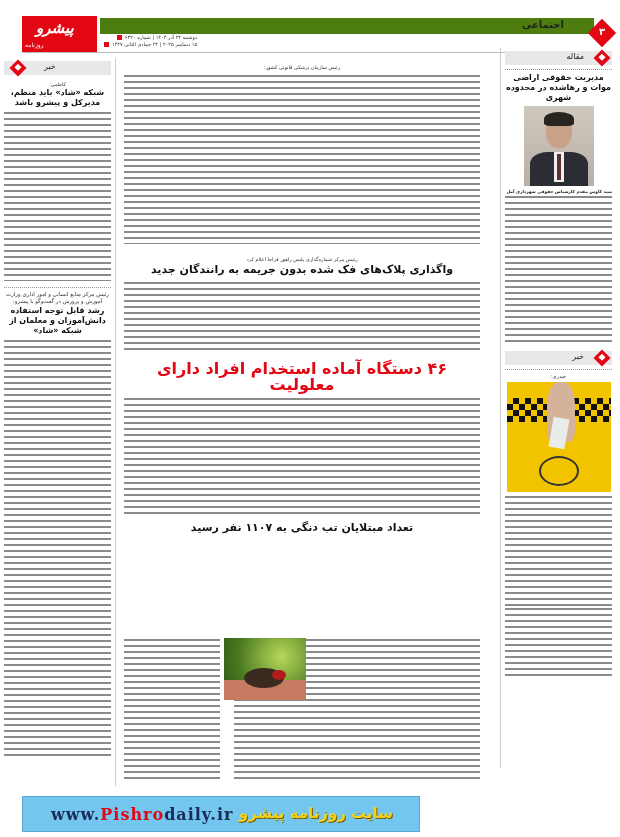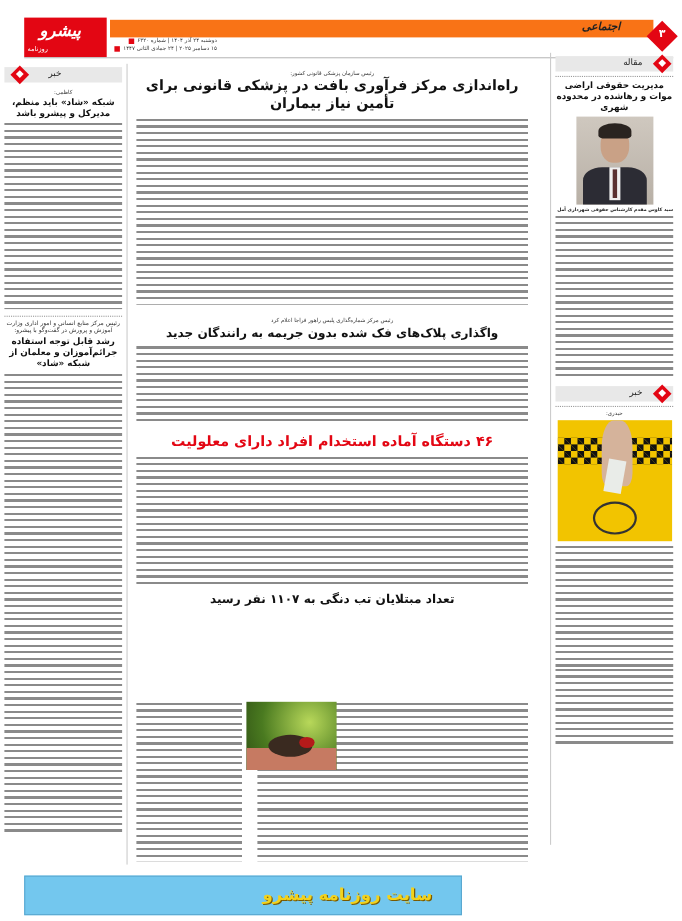--- a/index.html
+++ b/index.html
@@ -1,21 +1,21 @@
 <!DOCTYPE html>
 <html lang="fa" dir="rtl"><head>
 <meta charset="utf-8">
 <style>
   * { box-sizing: border-box; margin: 0; padding: 0; }
   html, body { width: 620px; height: 837px; background: #ffffff; overflow: hidden; }
   body { font-family: "DejaVu Sans", sans-serif; color: #222; position: relative; direction: rtl; }
 
   
   .page-header { position: absolute; top: 0; left: 0; width: 620px; height: 56px; }
-  .section-bar { position: absolute; top: 18px; left: 100px; right: 26px; height: 16px; background: #f97316; font-style: italic; }
+  .section-bar { position: absolute; top: 18px; left: 100px; right: 26px; height: 16px; background: #4d7c0f; }
   .section-title { position: absolute; right: 30px; top: 1px; font-size: 10px; font-weight: bold; color: #222; }
   .page-num-diamond { position: absolute; top: 23px; right: 8px; width: 20px; height: 20px; background: #e30613; transform: rotate(45deg); }
   .page-num { position: absolute; top: 26px; right: 8px; width: 20px; text-align: center; color: #fff; font-size: 10px; font-weight: bold; }
   .logo-box { position: absolute; top: 16px; left: 22px; width: 75px; height: 36px; background: #e30613; color: #fff; }
   .logo-main { position: absolute; left: 14px; top: 3px; font-family: "DejaVu Serif", serif; font-size: 15px; font-weight: bold; font-style: italic; }
   .logo-sub { position: absolute; left: 3px; bottom: 4px; font-size: 6px; }
   .date-lines { position: absolute; top: 34px; left: 104px; font-size: 5px; color: #333; line-height: 7px; }
   .date-line { display: flex; align-items: center; gap: 3px; flex-direction: row-reverse; justify-content: flex-end; }
   .date-sq { width: 5px; height: 5px; background: #e30613; display: inline-block; }
   .header-rule { position: absolute; top: 52px; left: 22px; right: 8px; height: 1px; background: #bbb; }
@@ -49,21 +49,21 @@
   .taxi-img { width: 104px; height: 110px; margin: 3px auto; background: #f2c400; position: relative; overflow: hidden; }
   .taxi-checker { position: absolute; left: 0; top: 16px; width: 100%; height: 24px;
     background-image: linear-gradient(45deg, #111 25%, transparent 25%, transparent 75%, #111 75%), linear-gradient(45deg, #111 25%, transparent 25%, transparent 75%, #111 75%);
     background-size: 12px 12px; background-position: 0 0, 6px 6px; }
   .taxi-hand { position: absolute; left: 40px; top: 0; width: 28px; height: 60px; background: #d5b39b; border-radius: 40% 40% 20% 20%; }
   .taxi-money { position: absolute; left: 44px; top: 36px; width: 16px; height: 30px; background: #e9ece8; transform: rotate(10deg); }
   .taxi-emblem { position: absolute; left: 32px; top: 74px; width: 40px; height: 30px; border: 2px solid #333; border-radius: 50%; }
 
   .h-lead { font-size: 13px; font-weight: bold; text-align: center; color: #111; line-height: 16px; }
   .h-mid { font-size: 11px; font-weight: bold; text-align: center; color: #111; line-height: 14px; }
-  .h-red { font-size: 13px; font-weight: bold; text-align: center; color: #e30613; line-height: 16px; }
+  .h-red { font-size: 16px; font-weight: bold; text-align: center; color: #e30613; line-height: 16px; }
 
   .mosquito-img { position: absolute; left: 100px; top: 580px; width: 82px; height: 62px; background: radial-gradient(circle at 70% 30%, #b8d85a, #4a7a20 60%, #2e4e14); overflow: hidden; }
   .mosquito-body { position: absolute; left: 20px; top: 30px; width: 40px; height: 20px; background: #3a2a20; border-radius: 50%; }
   .mosquito-skin { position: absolute; left: 0; bottom: 0; width: 100%; height: 20px; background: #c67a62; }
   .mosquito-blood { position: absolute; left: 48px; top: 32px; width: 14px; height: 10px; background: #b41a1a; border-radius: 50%; }
 
   
   .banner { position: absolute; top: 796px; left: 22px; width: 398px; height: 36px; background: #73c7ee; border: 1px solid #5aa8d0; }
   .banner-url { position: absolute; left: 28px; top: 8px; font-family: "DejaVu Serif", serif; font-size: 16px; font-weight: bold; letter-spacing: 1px; color: #1a2b5a; direction: ltr; }
   .banner-url .red { color: #e30613; }
@@ -125,21 +125,20 @@
     <div class="taxi-money"></div>
     <div class="taxi-emblem"></div>
   </div>
   <div class="body-text fill" style="height:112px;overflow:hidden;">معاون نظارت و امور مناطق سازمان مدیریت و نظارت بر تاکسیرانی شهر تهران با اشاره به اینکه افزایش قیمت بنزین تأثیری بر کرایه تاکسی‌ها ندارد، گفت: هرگونه اعمال افزایش نرخ از سوی رانندگان تخلف محسوب می‌شود. وی افزود: شهروندان می‌توانند موارد تخلف را از طریق سامانه ۱۳۷ شهرداری تهران به سازمان تاکسیرانی گزارش دهند تا در اسرع وقت رسیدگی لازم انجام شود.</div>
   <div class="body-text fill" style="height:72px;overflow:hidden;">سخنگوی سازمان آتش‌نشانی شهرداری تهران از حریق یک سینمای قدیمی در خیابان لاله‌زار خبر داد. به گفته وی ساعت ۶:۵۳ صبح وقوع حریق به آتش‌نشانی اعلام شد و بلافاصله دو ایستگاه به محل اعزام شدند. ساختمان سه طبقه و متروکه بود و آتش‌نشانان حریق را مهار کردند. خوشبختانه این حادثه تاکنون مصدوم و تلفات جانی نداشته است.</div>
 </div>
 
 <div class="col-center">
 
   <div class="kicker" style="margin-top:6px;">رئیس سازمان پزشکی قانونی کشور:</div>
-  <div class="h-lead">راه‌اندازی مرکز فرآوری بافت در پزشکی قانونی برای تأمین نیاز بیماران</div>
   <div class="body-text fill" style="height:170px;margin-top:4px;column-count:5;column-gap:5px;overflow:hidden;">رئیس سازمان پزشکی قانونی کشور از راه‌اندازی مرکز برای برداشت و فرآوری بافت در سازمان پزشکی قانونی خبر داد. وی گفت: این مرکز با هدف تأمین نیاز بیماران به بافت‌های پیوندی و با رعایت تمامی ملاحظات شرعی و قانونی راه‌اندازی شده است. مرکز تحقیقات پزشکی قانونی در سال جاری پنج کلید به منظور اقدامات آموزشی و پژوهشی در دانشگاه‌های علوم پزشکی کشور تحویل داده است. وی افزود: تجهیزات مورد نیاز این مرکز خریداری و نصب شده و کادر متخصص نیز آموزش‌های لازم را دیده‌اند.</div>
 
   <div class="kicker" style="margin-top:12px;">رئیس مرکز شماره‌گذاری پلیس راهور فراجا اعلام کرد</div>
   <div class="h-mid">واگذاری پلاک‌های فک شده بدون جریمه به رانندگان جدید</div>
   <div class="body-text fill" style="height:72px;margin-top:4px;overflow:hidden;">رئیس مرکز شماره‌گذاری پلیس راهور فراجا گفت: پس از گذشت یک سال از فک پلاک، این پلاک‌ها بدون هیچ‌گونه جریمه‌ای به رانندگان جدید واگذار می‌شوند. وی افزود: در حال حاضر هیچ پلاکی که دارای جریمه باشد به مالک جدید تحویل داده نمی‌شود و همه جرائم پیش از فک پلاک تسویه شده است. پلاک‌های فک‌شده پس از یک سال در چرخه شماره‌گذاری قرار می‌گیرند.</div>
 
   <div class="h-red" style="margin-top:8px;">۴۶ دستگاه آماده استخدام افراد دارای معلولیت</div>
   <div class="body-text fill" style="height:118px;margin-top:4px;overflow:hidden;">مدیرکل توانمندسازی معلولان سازمان بهزیستی کشور با اشاره به استخدام ۳۴۰۲ نفر از افراد دارای معلولیت در ۴۶ دستگاه اجرایی گفت: این سهمیه مربوط به وزارت آموزش و پرورش، وزارت بهداشت و سازمان بهزیستی است. وی افزود: بر اساس قانون حمایت از حقوق افراد دارای معلولیت، دستگاه‌ها موظف به اختصاص سه درصد از مجوزهای استخدامی به این افراد هستند. متقاضیان می‌توانند پس از انتشار آگهی در آزمون استخدامی شرکت کنند و امتیازات ویژه‌ای برای آنان در نظر گرفته شده است. همچنین ظرفیت‌های خالی در برخی مناطق کمتر برخوردار وجود دارد که باید تکمیل شود.</div>
 
   <div class="h-mid" style="margin-top:6px;">تعداد مبتلایان تب دنگی به ۱۱۰۷ نفر رسید</div>
@@ -156,19 +155,22 @@
   <div class="box-header">
     <span class="diamond"></span>
     <span class="label">خبر</span>
   </div>
   <div class="kicker" style="margin-top:6px;">کاظمی:</div>
   <div class="h-small">شبکه «شاد» باید منظم، مدیرکل و پیشرو باشد</div>
   <div class="body-text fill" style="height:170px;overflow:hidden;">وزیر آموزش و پرورش با تأکید بر برگزاری مستمر شورای راهبری شبکه شاد خواستار رفع ابهامات و توجه ویژه به مناطق محروم و ارتقای کیفیت خدمات آموزشی شد. وی با اشاره به جایگاه شبکه شاد در نظام آموزشی کشور گفت: این شبکه باید با حضور نماینده همراه اول، معاونان و مدیران، ساختار خود را منظم، عادلانه و پیشرو طراحی کند.</div>
 
   <div class="dotted-rule" style="margin-top:6px;"></div>
   <div class="kicker" style="font-size:5.5px;line-height:7px;">رئیس مرکز منابع انسانی و امور اداری وزارت آموزش و پرورش در گفت‌وگو با پیشرو:</div>
-  <div class="h-small">رشد قابل توجه استفاده جرائم‌آموزان و معلمان از شبکه «شاد»</div>
+  <div class="h-small">رشد قابل توجه استفاده دانش‌آموزان و معلمان از شبکه «شاد»</div>
   <div class="body-text fill" style="height:420px;overflow:hidden;">رحمان شجاعی مولائی، رئیس مرکز منابع انسانی و امور اداری وزارت آموزش و پرورش از رشد قابل توجه استفاده دانش‌آموزان و معلمان از شبکه شاد خبر داد. وی گفت: این شبکه با بیش از ۱۶ میلیون کاربر فعال، بستری امن و قابل اعتماد برای ارتباط میان دانش‌آموزان، اولیا و معلمان فراهم کرده است. در سال گذشته بیش از ۵۱۱ رویداد آموزشی و فرهنگی با مشارکت ۷۵۰۰۰ نفر برگزار شد و توسعه زیرساخت‌ها با تلاش همکاران ادامه دارد.</div>
 </div>
 
 <div class="banner">
+  <div class="banner-url">
+    <span>www.</span><span class="red">Pishro</span><span>daily.ir</span>
+  </div>
   <div class="banner-fa">سایت روزنامه پیشرو</div>
 </div>
 
 </body></html>

